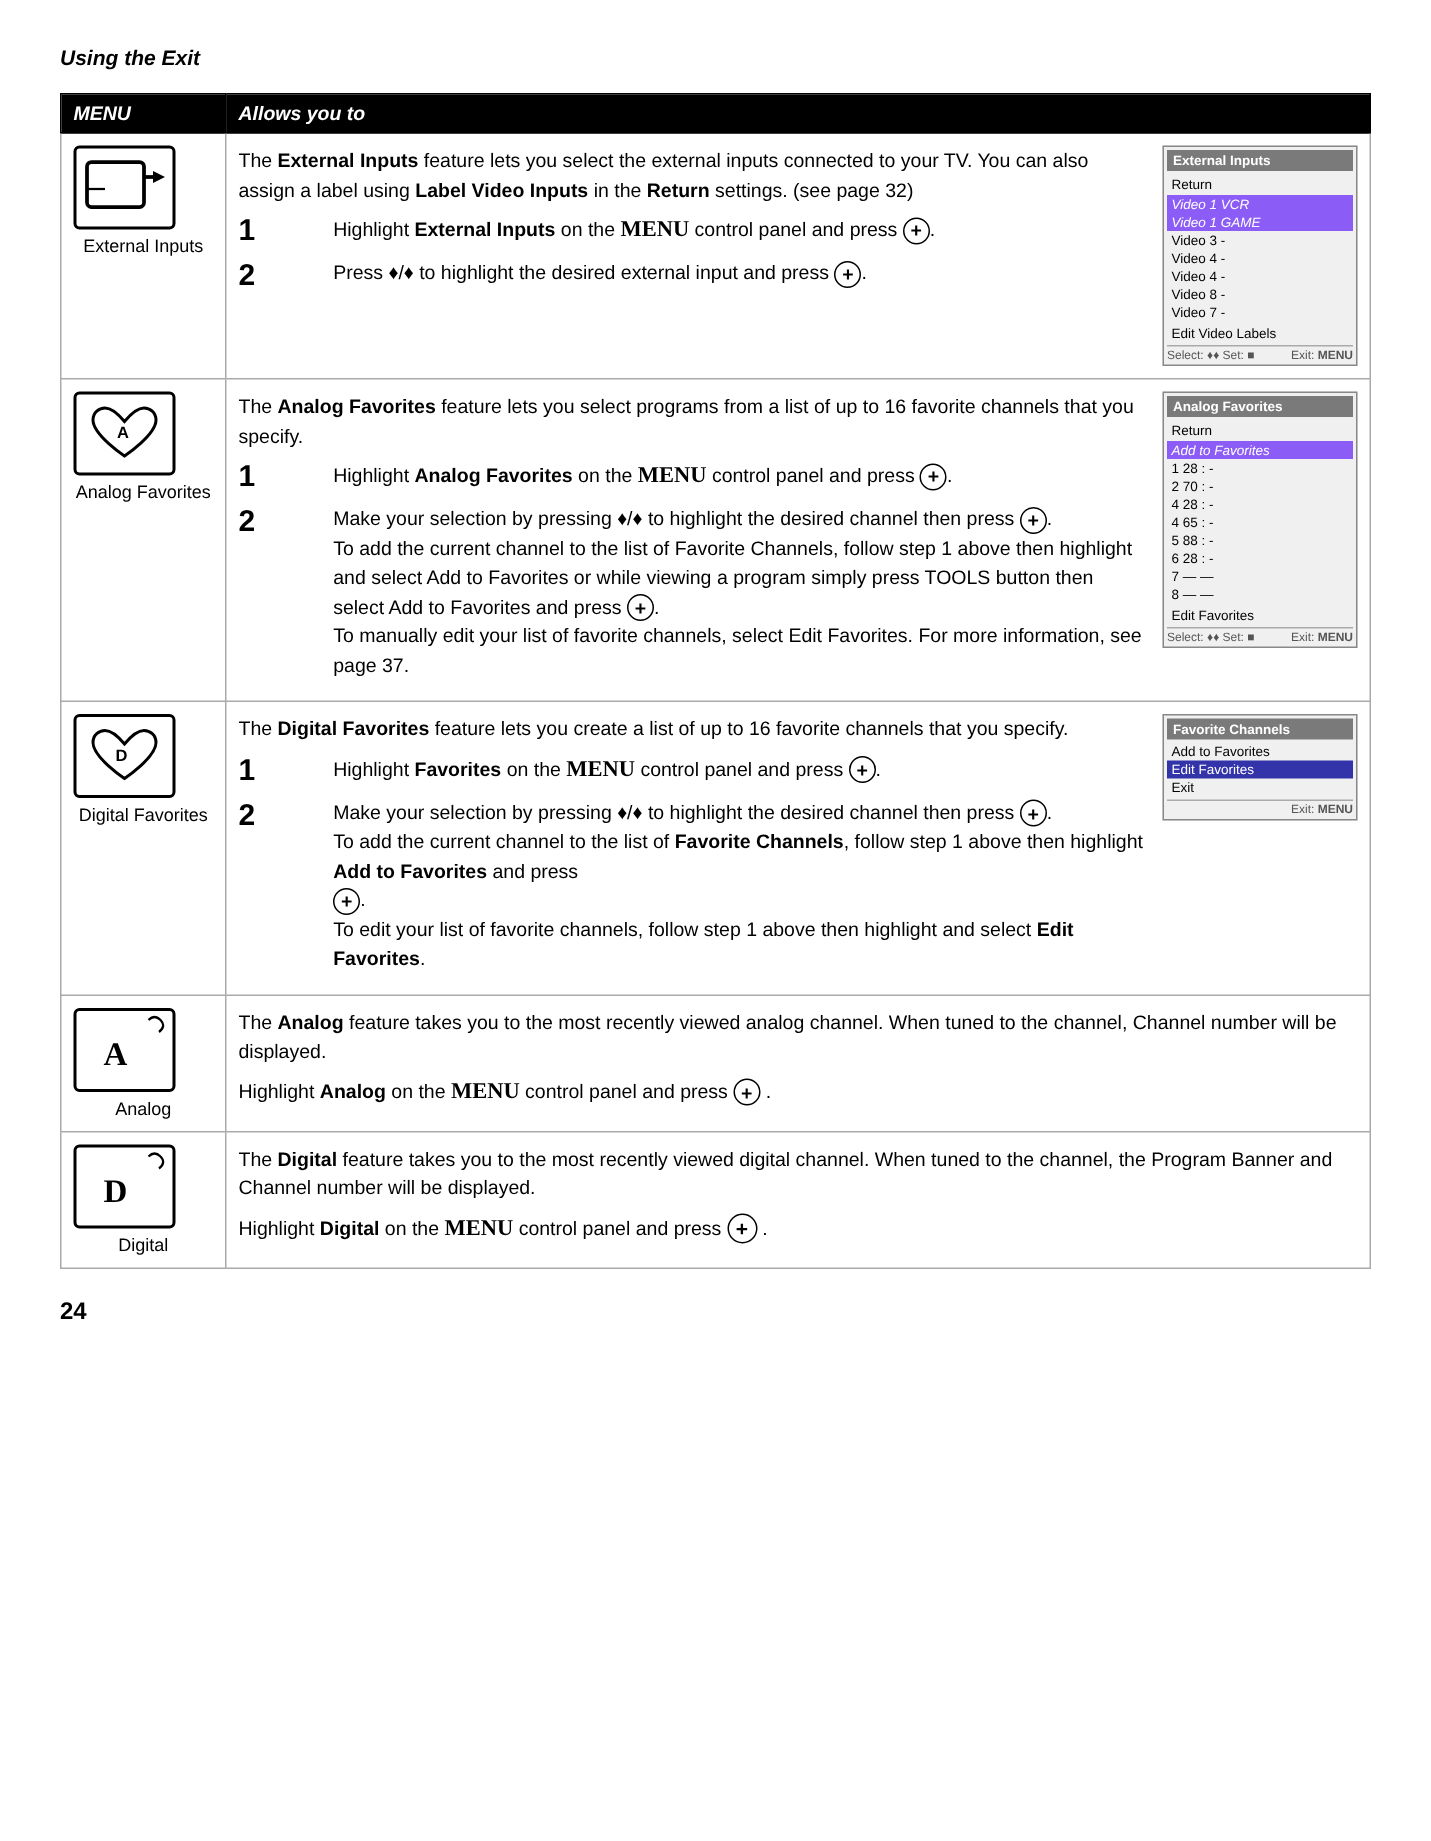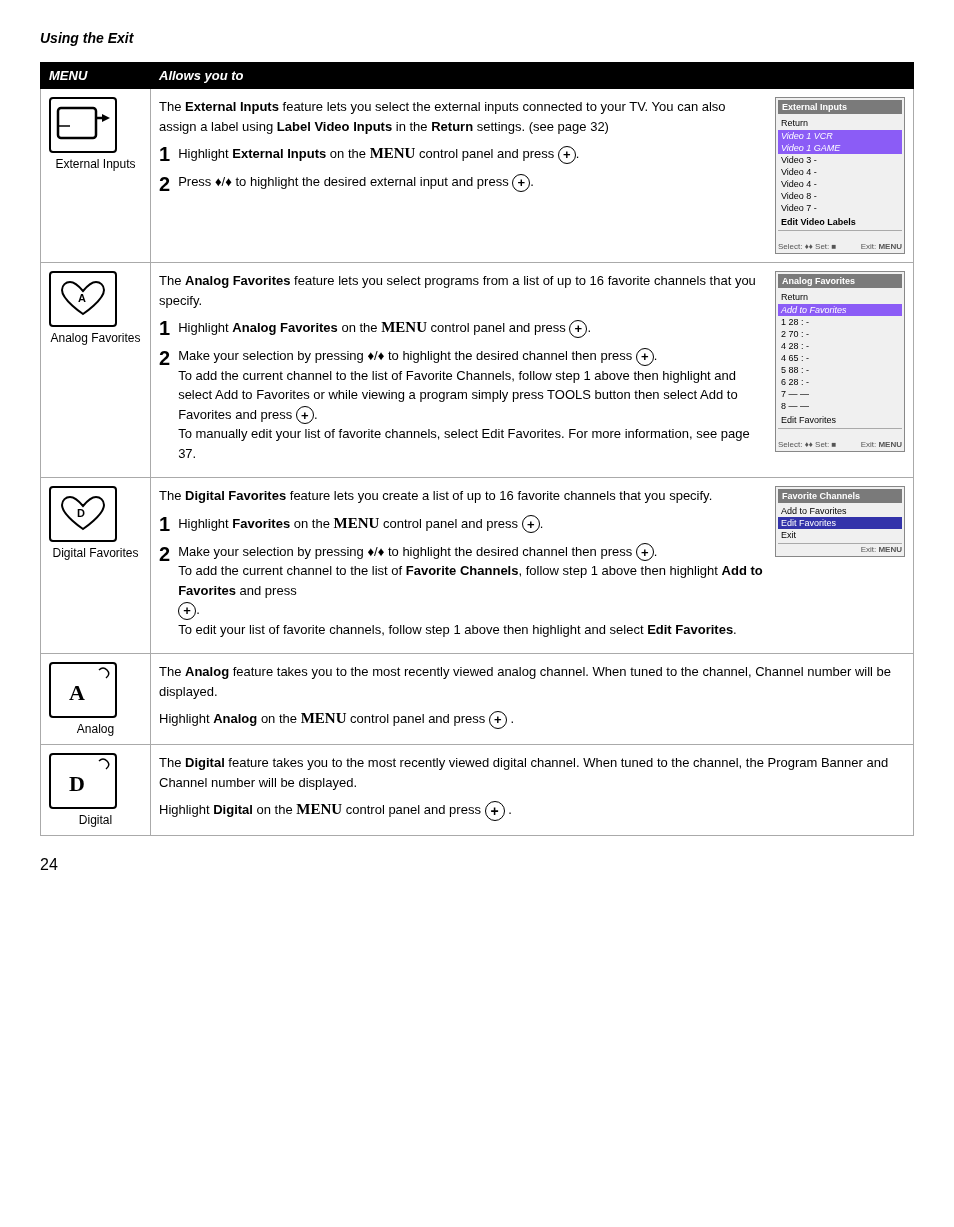--- a/index.html
+++ b/index.html
@@ -63,20 +63,21 @@
     .step-num {
       font-size: 20px;
       font-weight: bold;
       float: left;
       margin-right: 8px;
       line-height: 1.2;
     }
     .step-content {
       overflow: hidden;
       line-height: 1.5;
+      margin-left: 44px;
     }
     .step-row {
       display: flex;
       margin-bottom: 6px;
     }
     .bold-inline { font-weight: bold; }
     .menu-bold { font-weight: bold; font-family: serif; font-size: 15px; }
     .circle-plus {
       display: inline-flex;
       align-items: center;
@@ -122,38 +123,38 @@
     .screenshot-row.return-row {
       color: #000;
       font-size: 9px;
       padding: 2px 3px;
     }
     .screenshot-footer {
       font-size: 8px;
       color: #555;
       margin-top: 2px;
       border-top: 1px solid #aaa;
-      padding-top: 11px;
+      padding-top: 1px;
       display: flex;
       justify-content: space-between;
     }
     .content-text {
       line-height: 1.5;
       margin-bottom: 6px;
       overflow: hidden;
     }
     svg.ext-input-icon {
       width: 54px; height: 42px;
     }
     svg.heart-icon {
       width: 54px; height: 42px;
     }
     .page-number {
       font-size: 16px;
-      font-weight: normal;
+      font-weight: bold;
       margin-top: 20px;
     }
     .row-divider td {
       border-top: 1.5px solid #000;
     }
     .fav-channels-box {
       border: 1px solid #888;
       background: #f0f0f0;
       width: 130px;
       font-size: 9px;
@@ -233,21 +234,21 @@
           <div class="screenshot-box">
             <div class="screenshot-title">External Inputs</div>
             <div class="screenshot-row return-row">Return</div>
             <div class="screenshot-row highlighted">Video 1   VCR</div>
             <div class="screenshot-row highlighted">Video 1   GAME</div>
             <div class="screenshot-row">Video 3  -</div>
             <div class="screenshot-row">Video 4  -</div>
             <div class="screenshot-row">Video 4  -</div>
             <div class="screenshot-row">Video 8  -</div>
             <div class="screenshot-row">Video 7  -</div>
-            <div class="screenshot-row" style="margin-top:2px;font-weight:bold;">Edit Video Labels</div>
+            <div class="screenshot-row" style="margin-top:2px;">Edit Video Labels</div>
             <div class="screenshot-footer">
               <span>Select: ♦♦ Set: ■</span>
                 <span>Exit: <b>MENU</b></span>
             </div>
           </div>
         </div>
       </td>
     </tr>
 
     <tr class="row-divider">

